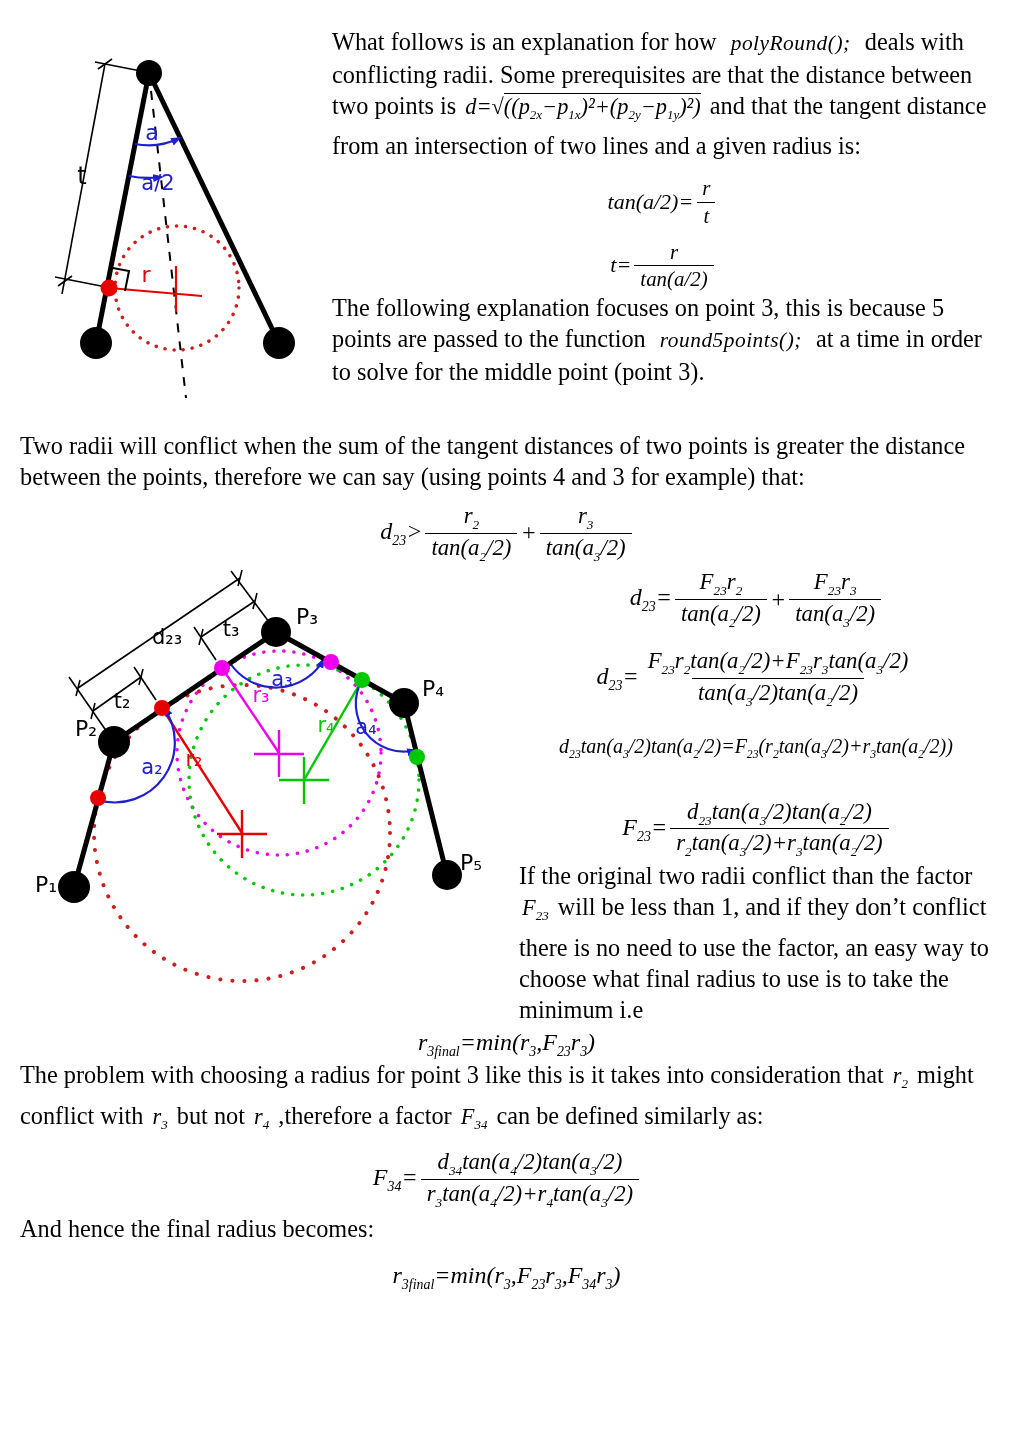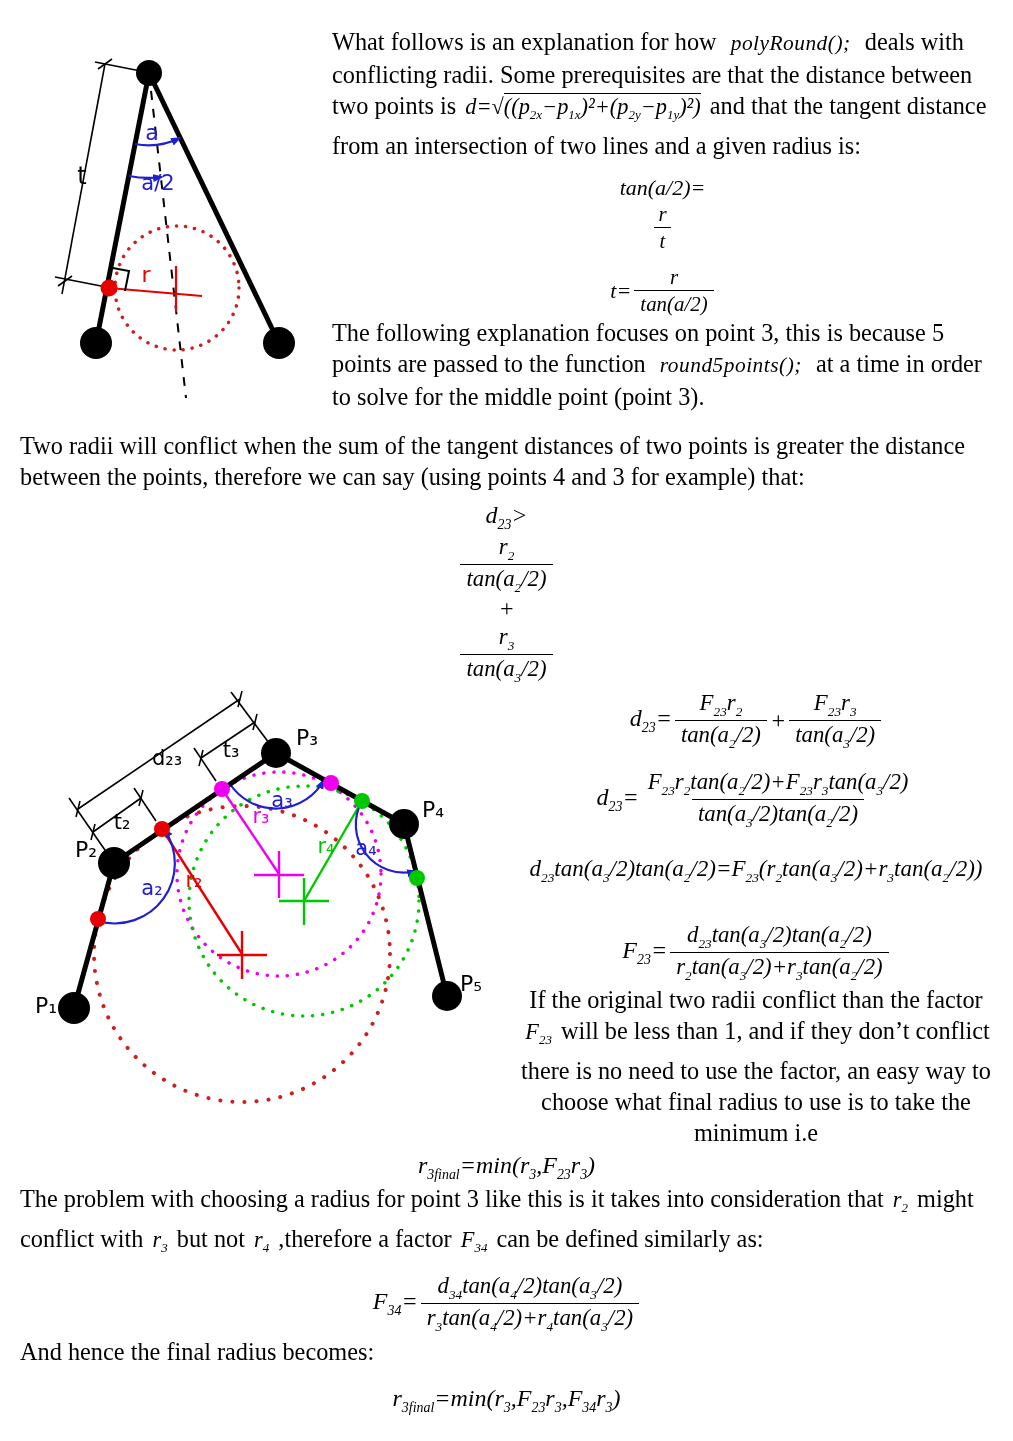--- a/index.html
+++ b/index.html
@@ -9,38 +9,38 @@
   p.body .math{font-style:italic;font-size:0.92em;padding:0 3px;}
   p.body .code{font-style:italic;font-size:0.88em;padding:0 8px;letter-spacing:0.5px;}
   sub{font-size:0.58em;font-style:italic;}
   .ov{border-top:1.6px solid #000;margin-top:24px;}
   .eq{display:flex;justify-content:center;align-items:center;font-style:italic;font-size:24px;line-height:1.15;}
   .eq .et{padding:0 1px;white-space:nowrap;}
   .eq .fr{display:inline-flex;flex-direction:column;align-items:center;margin:0 2px;vertical-align:middle;}
   .eq .fr .nu,.eq .fr .dn{padding:1px 6px;font-size:0.95em;white-space:nowrap;}
   .eq .fr .dn{border-top:1.6px solid #000;}
   .eq-small{font-size:22px;}
-  .eq1{margin:14px 0 10px;flex-direction:column;}
+  .eq1{margin:14px 0 10px;}
   .eq2{margin:4px 0 0;}
-  .eq-d23gt{margin:10px 0 2px;flex-direction:column;}
+  .eq-d23gt{margin:10px 0 2px;}
   .me1{margin:4px 0 0;}
   .me2{margin:16px 0 0;}
   .me3{margin:26px 0 0;}
   .me4{margin:36px 0 0;}
-  .me5{font-size:23px;}
+  .me5{font-size:20px;}
   .eq-min1{margin:4px 0 0;align-items:flex-end;}
   .eq-f34{margin:8px 0 2px;}
   .eq-min2{margin:18px 0 0;}
   .sec-top::after,.sec-mid::after{content:"";display:block;clear:both;}
   .diag1{float:left;margin:12px 26px 4px 14px;}
   .diag2{float:left;margin:2px 8px 0 4px;}
   .p1m{margin-top:6px;}
   .p2m{margin-top:26px;}
   .p3m{margin-top:28px;}
-  .p5m{margin-top:8px;text-align:center;}
+  .p5m{margin-top:8px;}
   .p6m{margin-top:4px;}
   .p7m{margin-top:4px;}
   svg text{font-family:"DejaVu Sans",sans-serif;}
 </style>
 </head>
 <body>
 
 <div class="page">
 
   <section class="sec-top">

